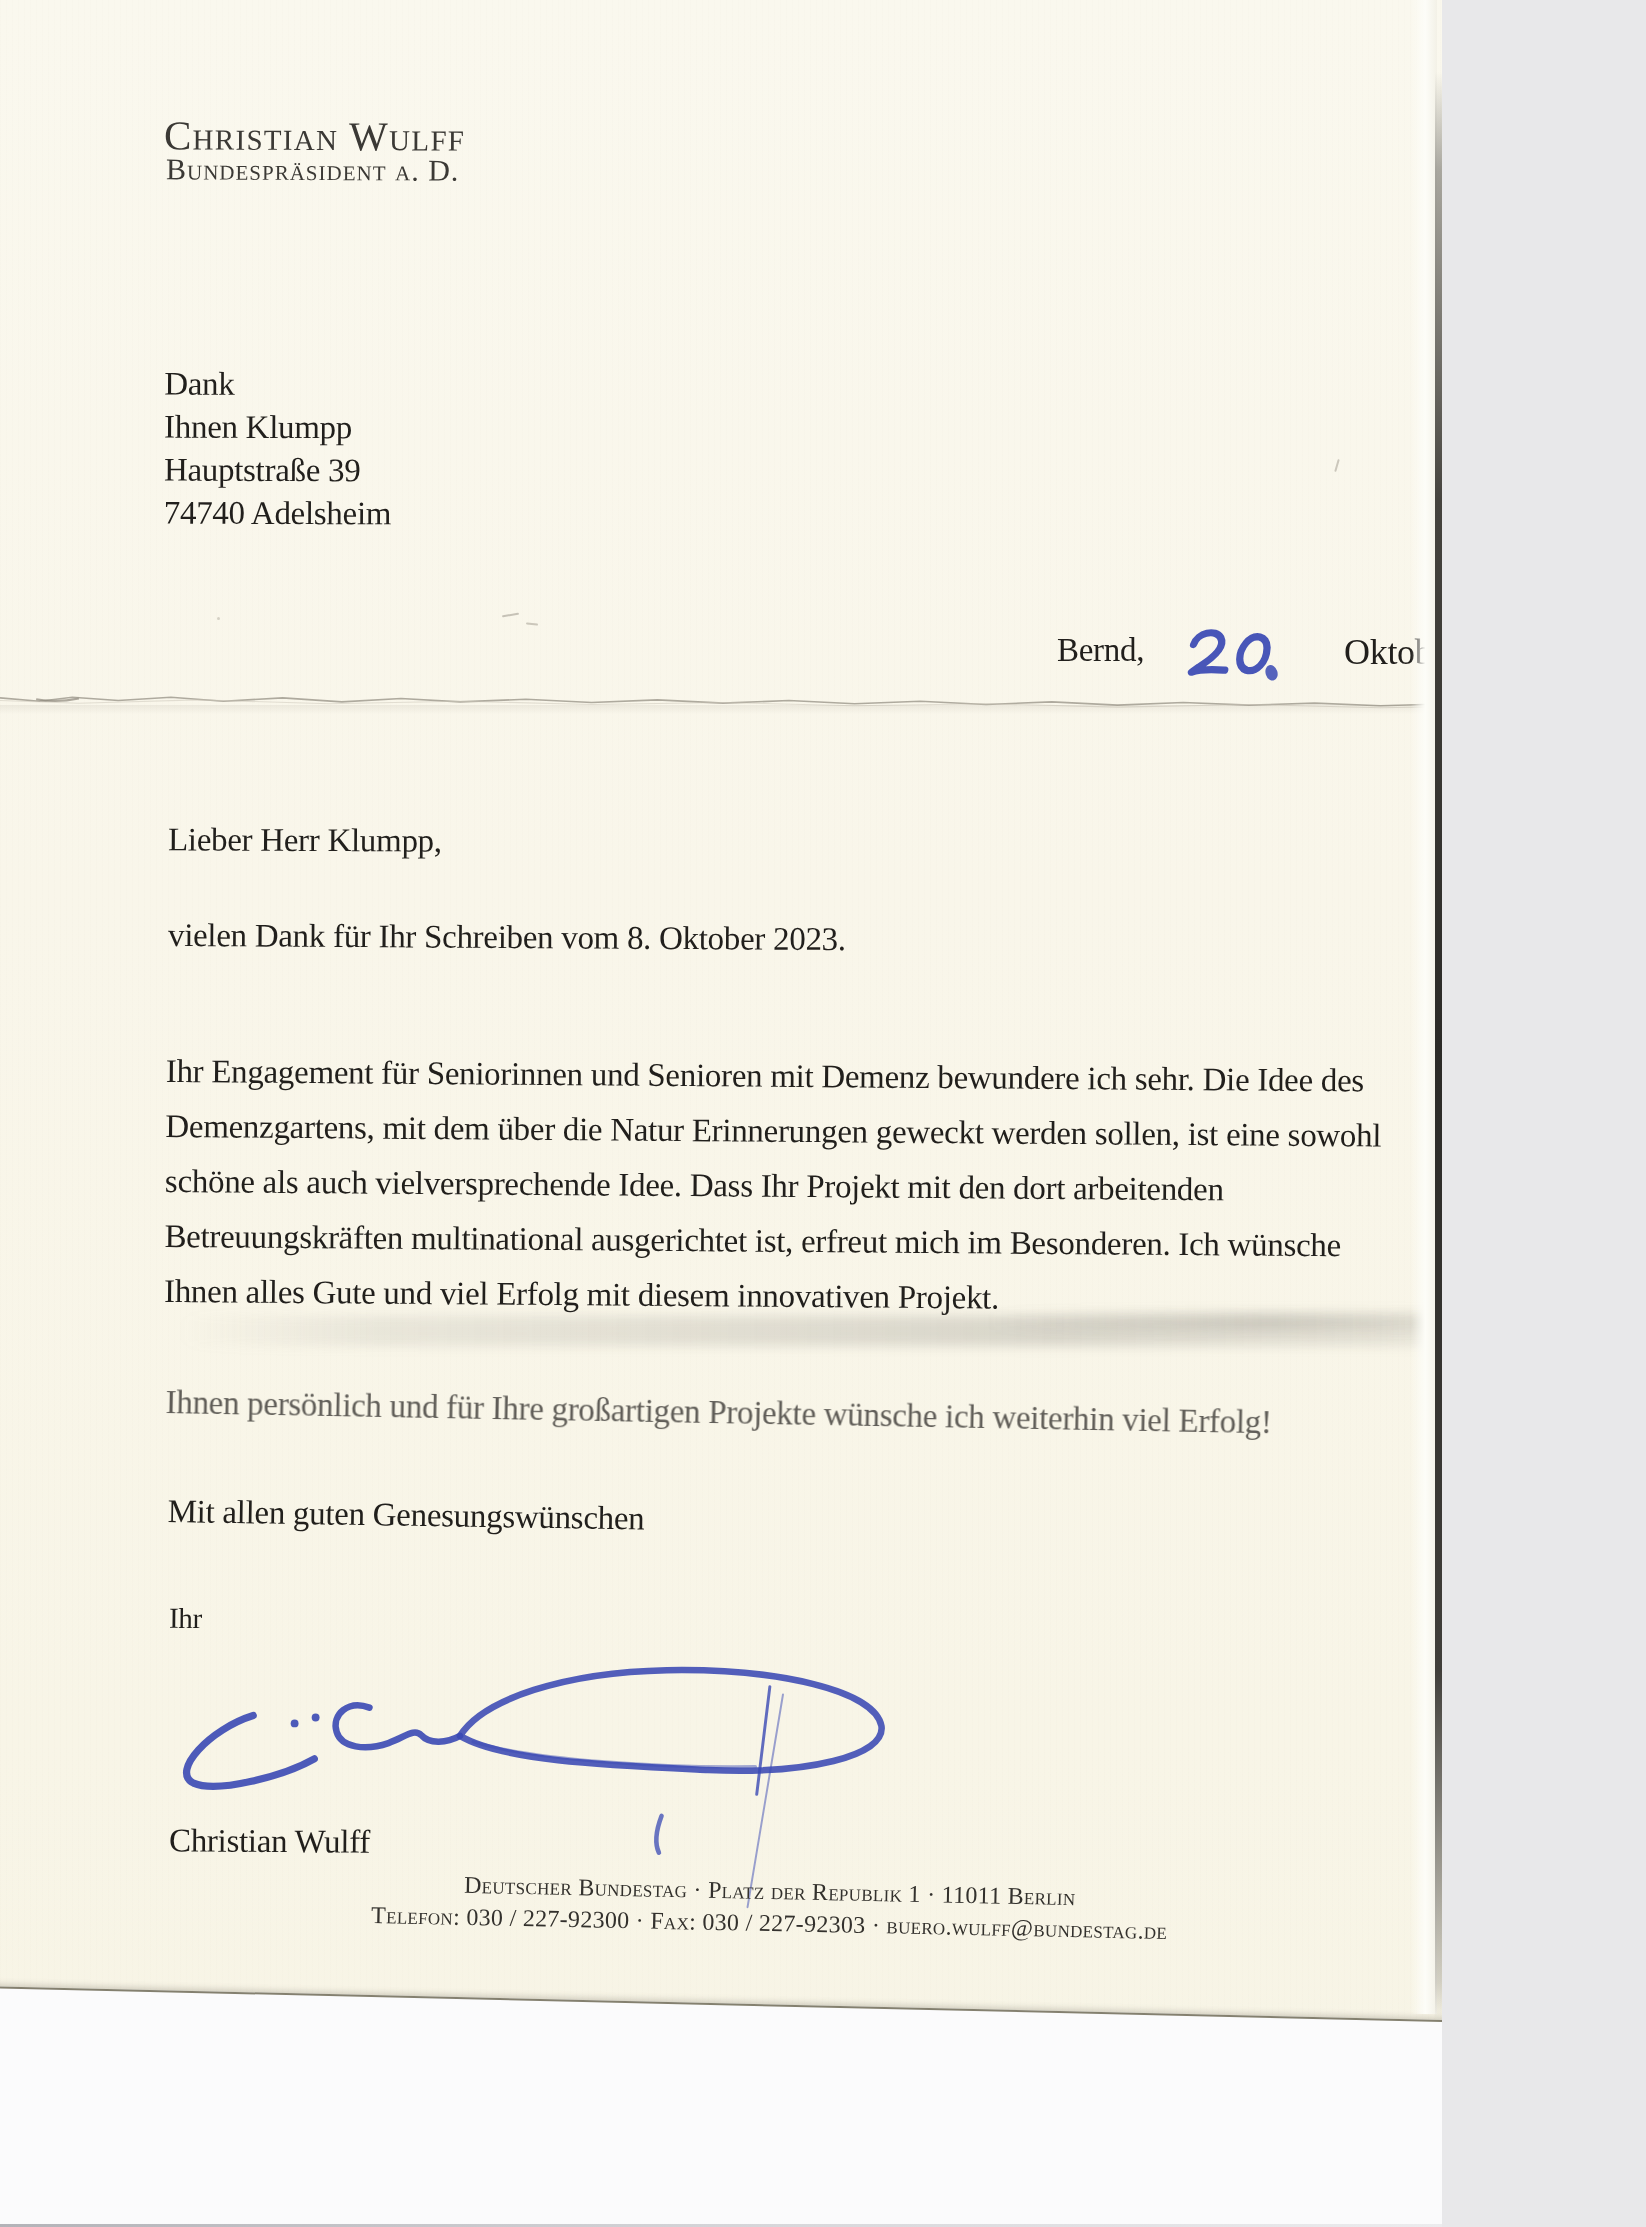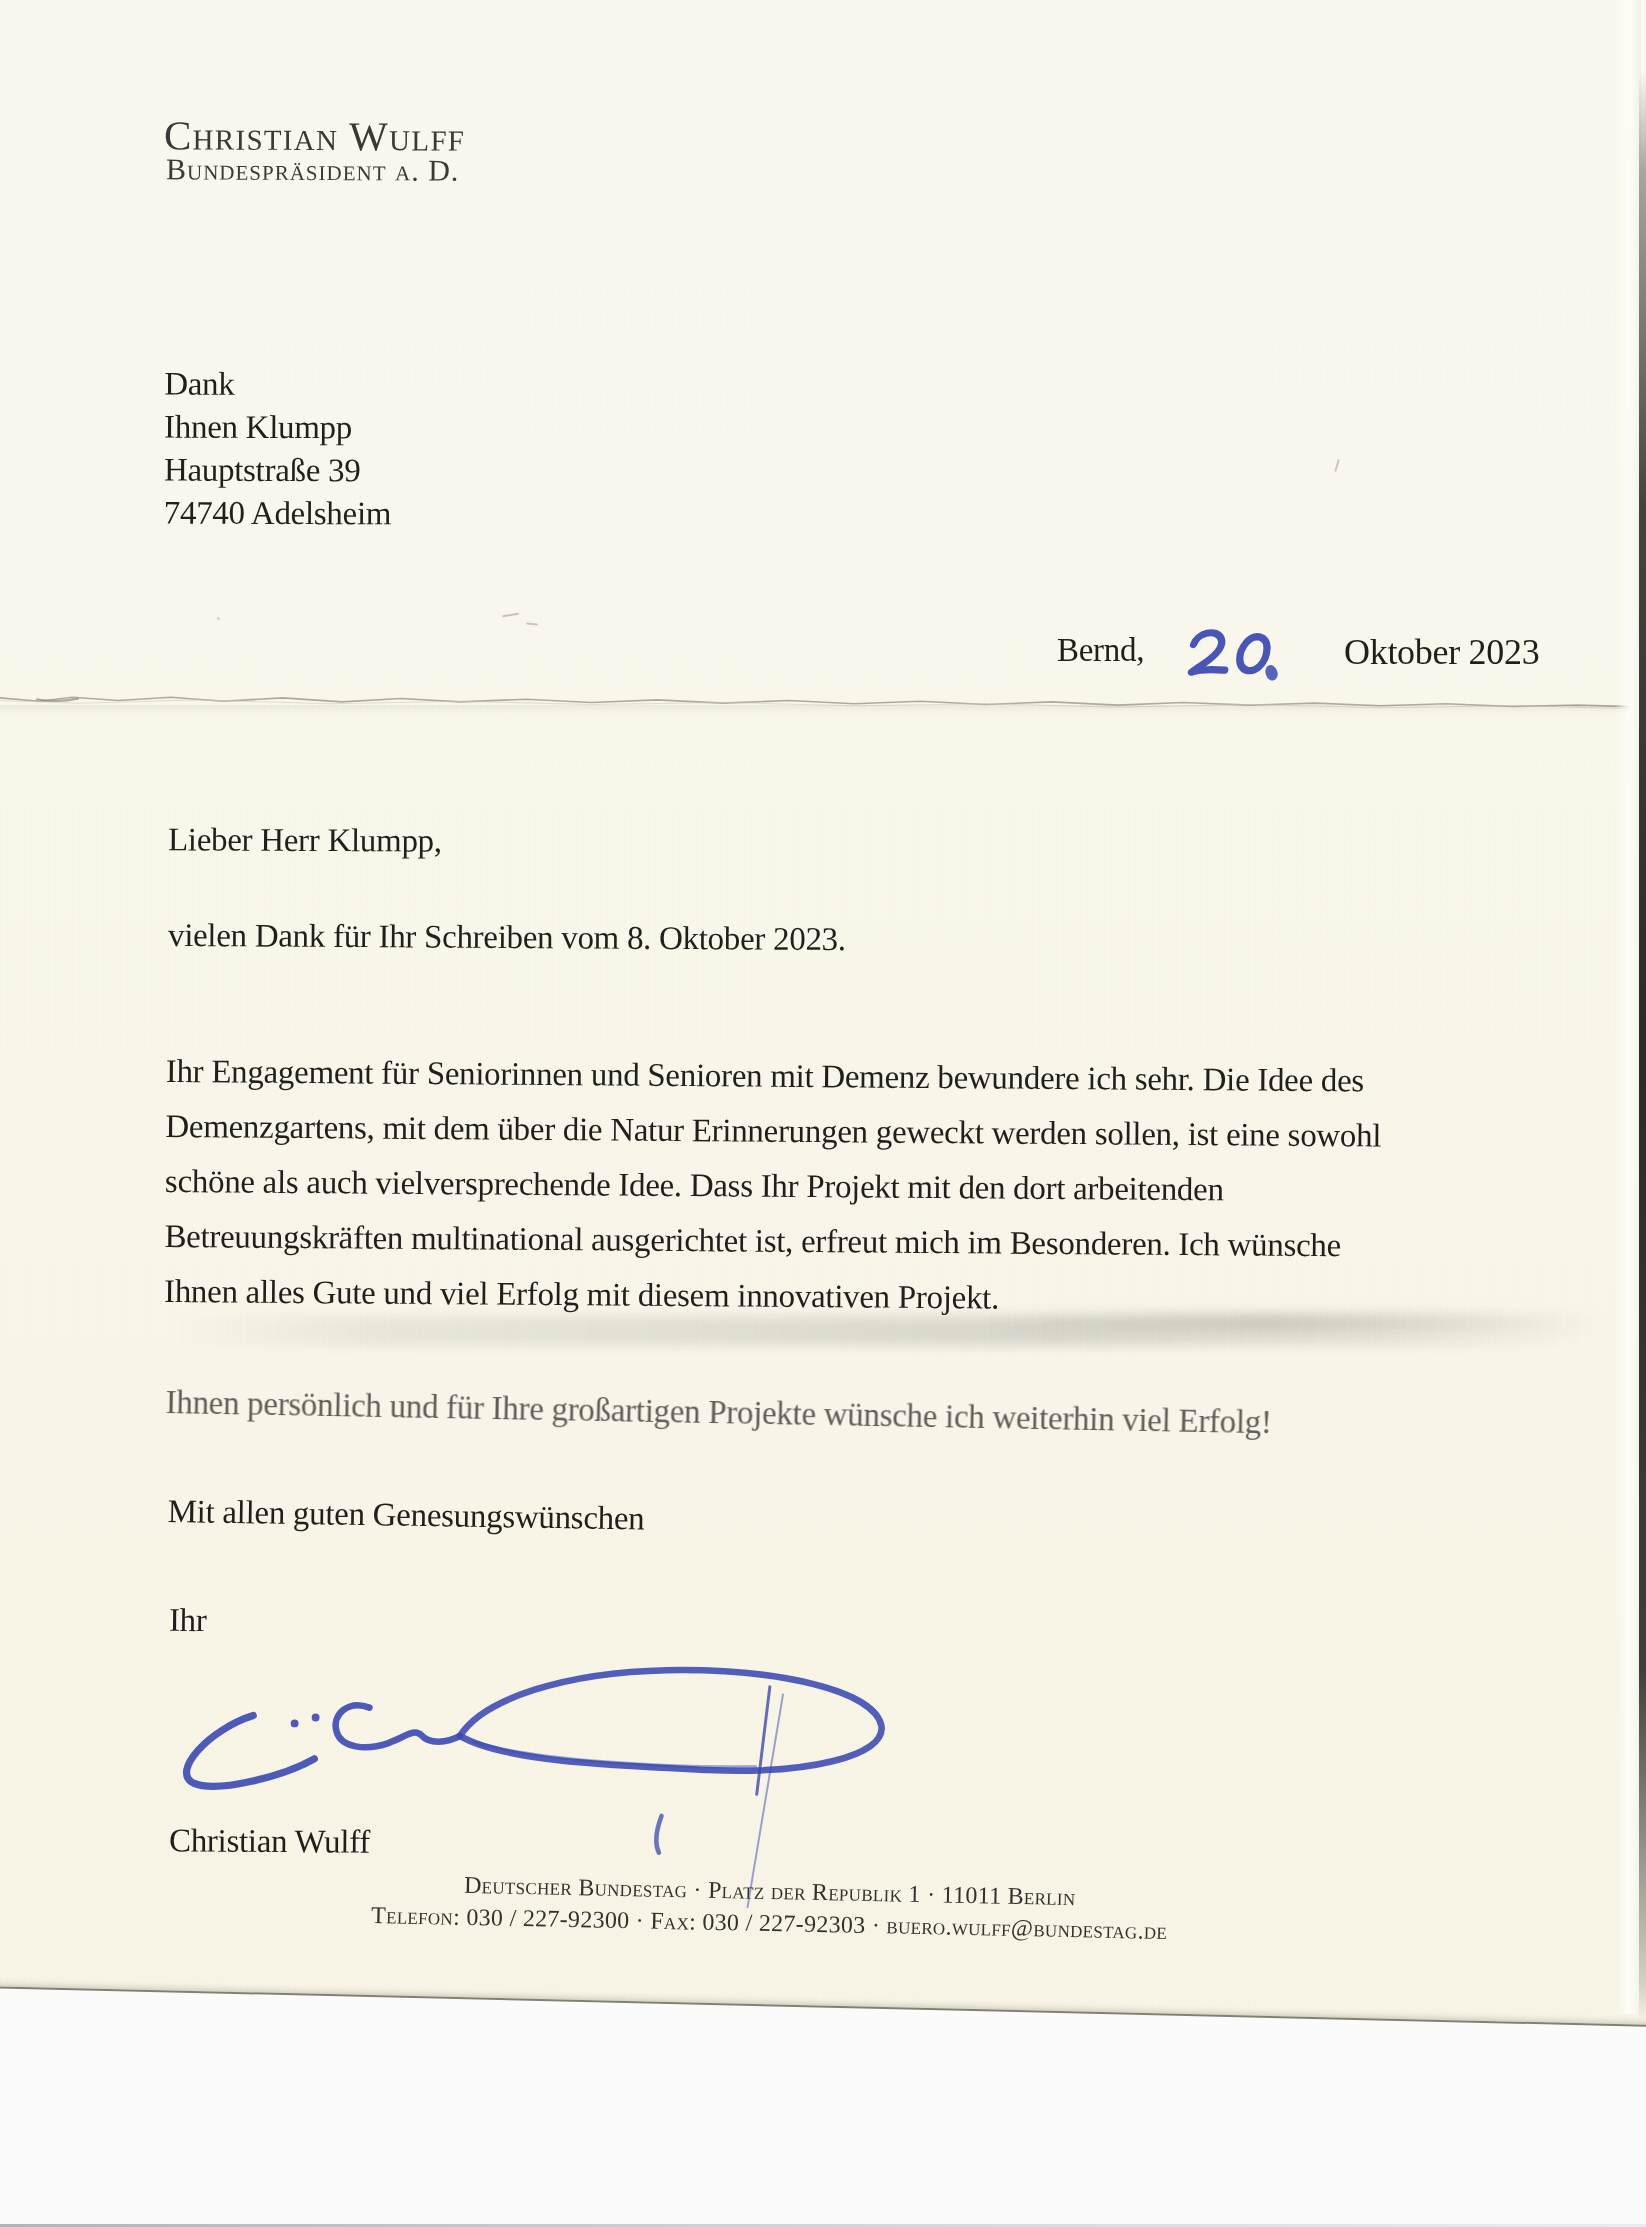--- a/index.html
+++ b/index.html
@@ -1,18 +1,18 @@
 <!DOCTYPE html>
 <html style="font-size:10.5px"><head>
 <meta charset="utf-8">
 <style>
   * { margin:0; padding:0; box-sizing:border-box; }
   html,body { background:#e8e8ea; }
   #page {
-    position:relative; width:1646px; height:2227px; overflow:hidden;
+    position:relative; width:1442px; height:2227px; overflow:hidden;
     background:#fbfbfd;
     font-family:"Liberation Serif","DejaVu Serif",serif;
     color:#211f1c;
   }
   
   #paper {
     position:absolute; inset:0;
     background:linear-gradient(180deg,#faf8ee 0%,#f9f6ea 40%,#f8f5e7 78%,#f7f4e5 100%);
   }
   #paper::after{ 
@@ -66,21 +66,21 @@
   
   #salutation{ left:168px; top:821px; font-size:33px; transform:rotate(.3deg); }
   #intro{ left:168px; top:918px; font-size:33px; transform:rotate(.35deg); }
   #body-par{ left:166px; top:1044px; font-size:33px; transform:rotate(.45deg); transform-origin:0 0; }
   #body-par .bl{ height:55px; line-height:55px; white-space:nowrap; letter-spacing:-0.3px; }
   #ps-line{
     left:166px; top:1383px; font-size:33px; color:rgba(62,60,56,.82);
     transform:rotate(1.05deg); transform-origin:0 0; filter:blur(0.3px);
   }
   #closing{ left:168px; top:1492px; font-size:33px; transform:rotate(.9deg); transform-origin:0 0; }
-  #valediction{ left:169px; top:1601px; font-size:33px; transform:rotate(.5deg); }
+  #valediction{ left:169px; top:1601px; font-size:29px; transform:rotate(.5deg); }
   #signature-name{ left:169px; top:1822px; font-size:33px; transform:rotate(.4deg); }
   
   #footer{
     left:342px; top:1875px; width:855px; text-align:center;
     font-variant:small-caps; color:#33312d; transform:rotate(1.15deg);
   }
   #footer .f1{ font-size:24px; line-height:32px; letter-spacing:0.3px; white-space:nowrap; }
   #footer .f2{ font-size:24px; line-height:32px; letter-spacing:0.3px; white-space:nowrap; }
   
   .smudge{

